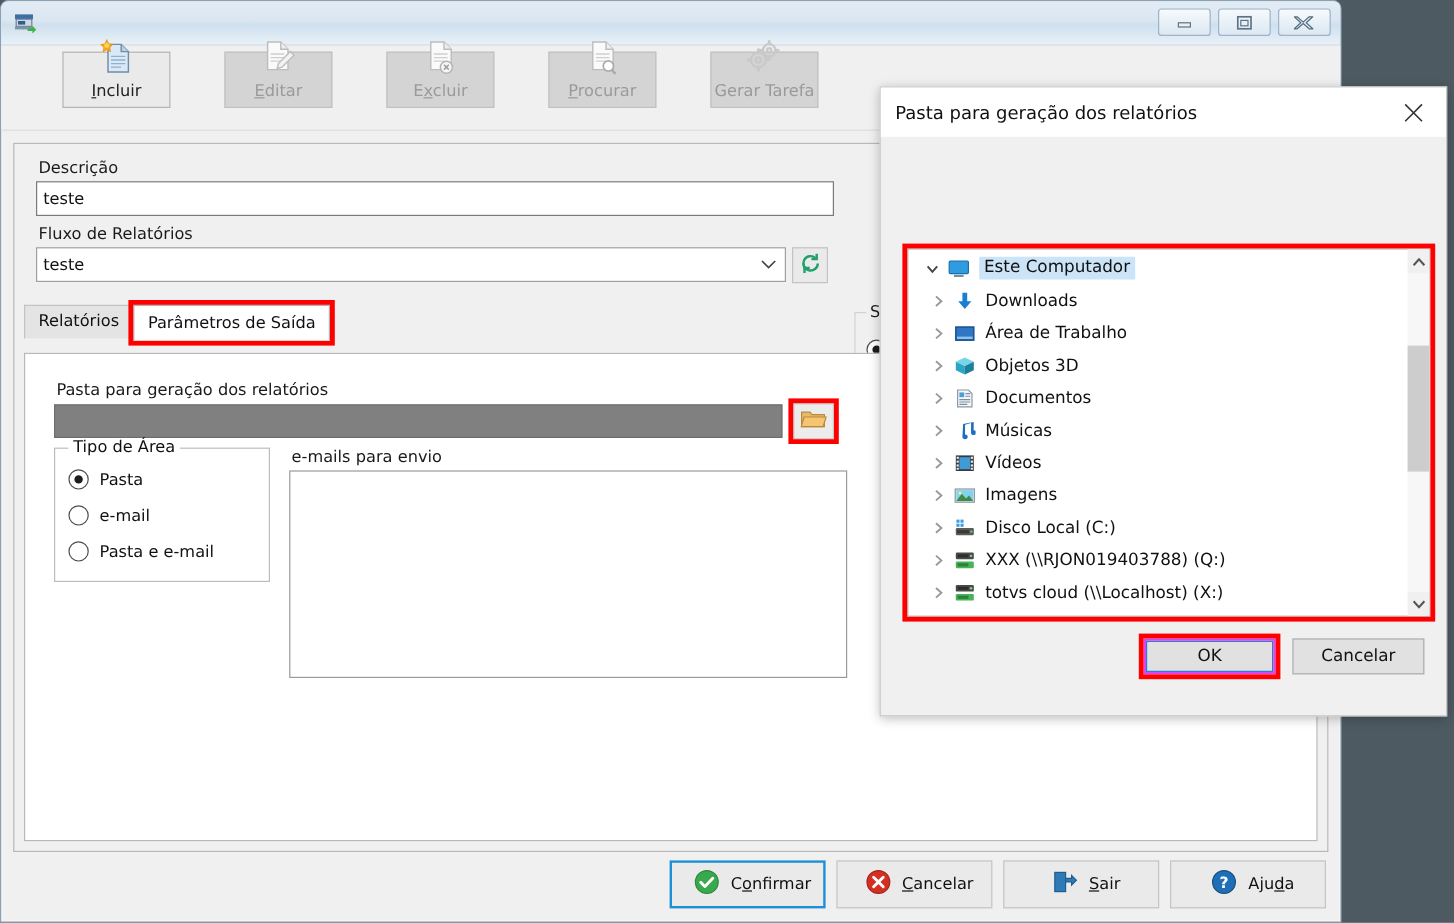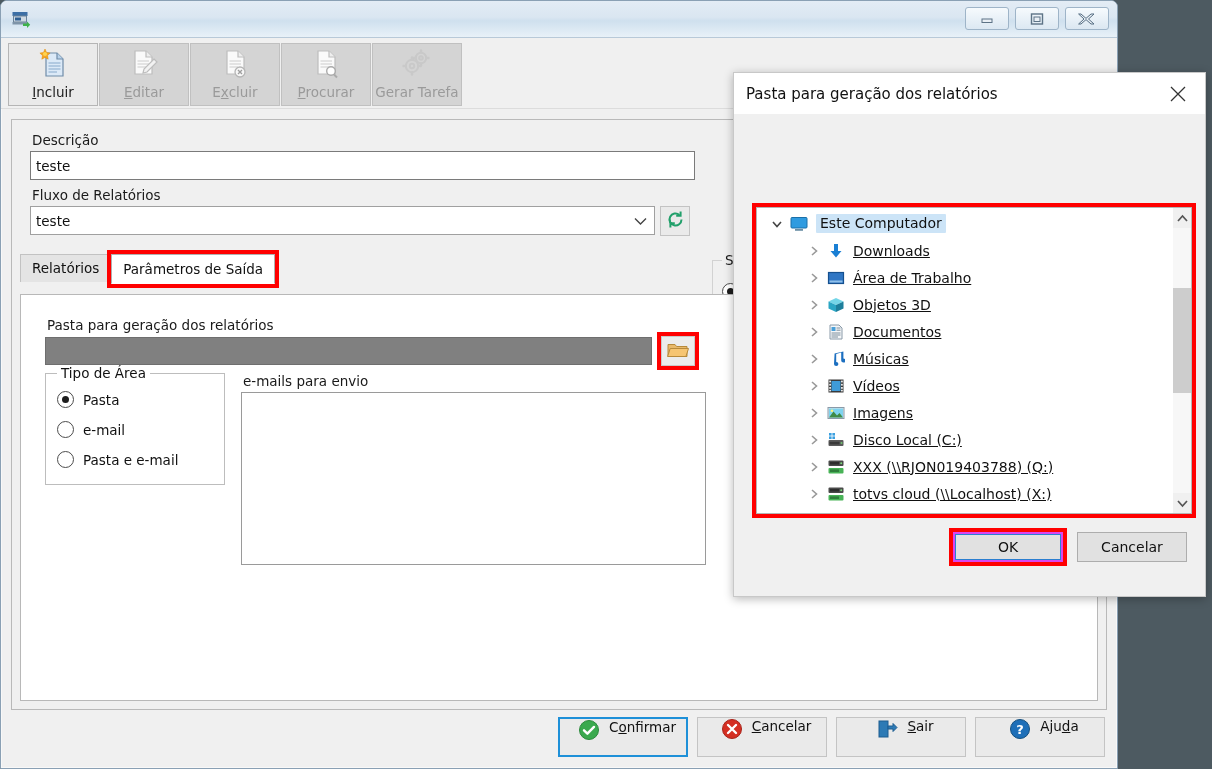--- a/index.html
+++ b/index.html
@@ -43,24 +43,24 @@
     cursor:pointer;
   }
   .win-btn.close{ background:linear-gradient(to bottom,#f7fbfe,#dbe7f1); }
 
   
   #toolbar{
     height:71px; background:#f0f0f0; display:flex; align-items:flex-start;
     padding:5px 0 0 7px; border-bottom:1px solid #dcdcdc;
   }
   .tb-btn{
-    width:90px;height:63px; margin-right:1px;
+    width:90px;height:47px; margin-right:1px;
     display:flex;flex-direction:column;align-items:center;justify-content:flex-end;
     padding-bottom:5px;
-    background:#d4d4d4; border:1px solid #c0c0c0; cursor:pointer;
+    background:#d4d4d4; border:1px solid #c0c0c0; cursor:pointer;margin-left:44px;
   }
   .tb-btn.active{ background:#eaeaea; border:1px solid #b5b5b5; }
   .tb-btn.disabled{ cursor:default; }
   .tb-ico{ height:34px;width:40px;position:relative;margin-bottom:3px; }
   .tb-label{ font-size:13.5px;color:#222; }
   .tb-btn.disabled .tb-label{ color:#9a9a9a; }
   .tb-label u{ text-decoration:underline; }
 
   
   #content-panel{
@@ -127,21 +127,21 @@
   .hl-red{ outline:4px solid #f00; outline-offset:0px; }
 
   
   #btn-bar{
     position:absolute;left:10px;right:10px;bottom:8px;height:46px;
     display:flex;justify-content:flex-end;align-items:center;gap:9px;
     padding-right:2px;
   }
   .bb{
     width:130px;height:40px;background:#eaeaea;border:1px solid #c4c4c4;
-    display:flex;justify-content:center;gap:9px;
+    display:flex;align-items:center;justify-content:center;gap:9px;
     font-size:13.5px;color:#111;cursor:pointer;padding-left:8px;
   }
   .bb.focus{ border:2px solid #1e90d8; }
   .bb u{ text-decoration:underline; }
 
   
   #dialog{
     position:absolute;left:733px;top:72px;width:473px;height:525px;
     background:#f0f0f0;border:1px solid #c8c8c8;
     box-shadow:0 2px 9px rgba(0,0,0,.28);
@@ -154,21 +154,21 @@
   #dlg-close{ width:42px;height:36px;display:flex;align-items:center;justify-content:center;cursor:pointer;}
   #tree-wrap{
     position:absolute;left:22px;top:134px;width:436px;height:307px;
     background:#fff;border:1px solid #b5b5b5;
     display:flex;
   }
   #tree{ flex:1;overflow:hidden;padding-top:2px; }
   .tnode{ height:27px;display:flex;align-items:center;font-size:14px;color:#111;padding-left:9px;}
   .tnode .exp{ width:22px;flex:0 0 22px;display:flex;align-items:center;justify-content:center;cursor:pointer;}
   .tnode .ti{ width:22px;flex:0 0 22px;display:flex;align-items:center;justify-content:center;margin-right:6px;}
-  .tnode.child{ padding-left:46px;text-decoration:underline; }
+  .tnode.child{ padding-left:14px; }
   .tnode .lab{ white-space:nowrap; }
   .tnode.sel .lab{ background:#cce4f7;padding:1px 4px 2px;border-radius:1px; }
   #tree-sb{ width:18px;background:#fff;border-left:0;display:flex;flex-direction:column;}
   #tree-sb .ar{ height:20px;background:#f0f0f0;display:flex;align-items:center;justify-content:center;cursor:pointer;}
   #tree-sb .track{ flex:1;background:#f7f7f7;position:relative; }
   #tree-sb .thumb{ position:absolute;left:0;right:0;top:60px;height:105px;background:#cdcdcd;cursor:pointer;}
   #dlg-buttons{
     position:absolute;right:18px;top:459px;display:flex;gap:14px;
   }
   .dbtn{

